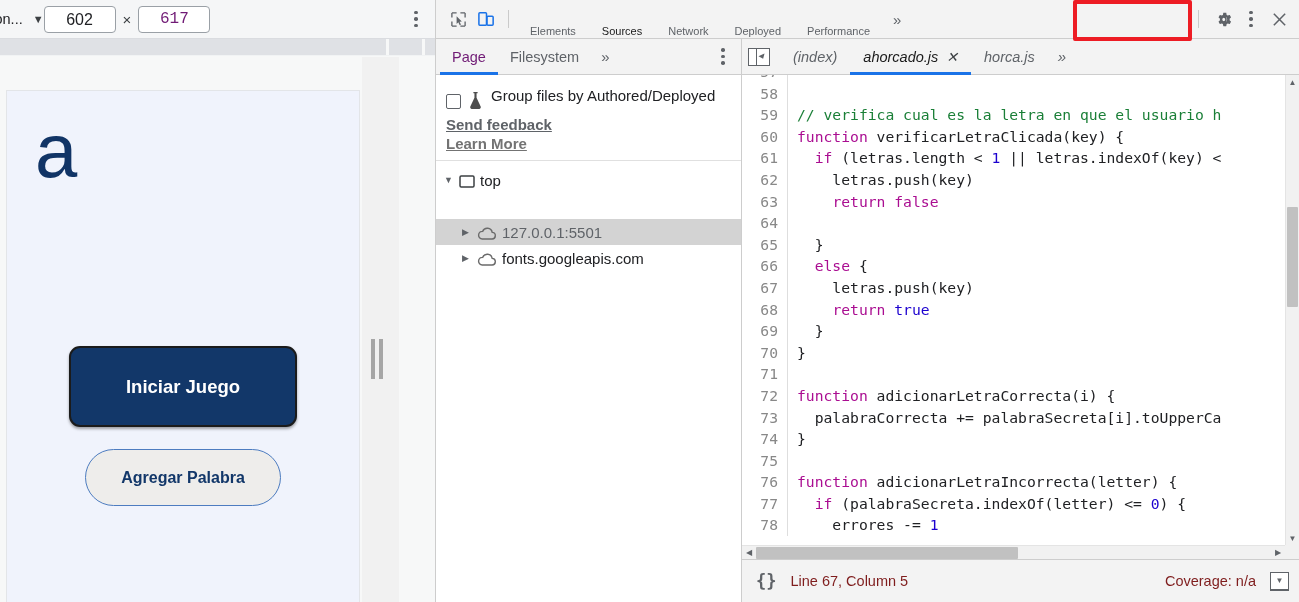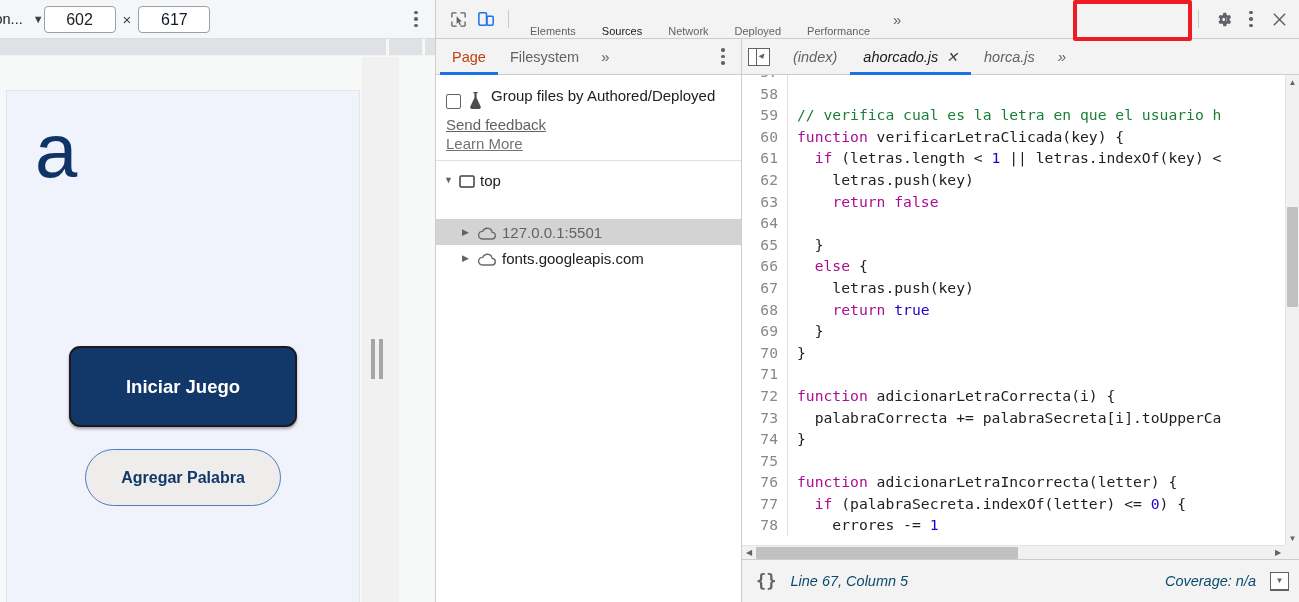--- a/index.html
+++ b/index.html
@@ -33,21 +33,21 @@
   }
   .dt-caret { font-size: 11px; color: #3c4043; margin-left: 4px; }
   .dim-input {
     width: 72px; height: 27px;
     border: 1px solid #9aa0a6; border-radius: 4px;
     background: #fff; color: #202124;
     font-size: 16px; text-align: center;
     font-family: "Liberation Sans", sans-serif;
     line-height: 25px;
   }
-  .dim-input.placeholder { color: #0f172a; }
+  .dim-input.placeholder { color: #701a75; font-family: Liberation Mono, monospace; }
   .dim-x { font-size: 15px; color: #3c4043; margin: 0 7px; }
   .dt-kebab {
     margin-left: auto; width: 26px; height: 26px;
     display: flex; flex-direction: column; align-items: center;
     justify-content: center; gap: 3px; cursor: pointer;
   }
   .dt-kebab i { width: 3.5px; height: 3.5px; border-radius: 50%; background: #5f6368; display: block; }
 
   #ruler {
     height: 17px; background: #e6e8eb;
@@ -176,21 +176,21 @@
     height: 36px; background: #f3f3f3;
     border-bottom: 1px solid #cdcdcd;
     display: flex; align-items: center; padding-left: 4px;
     position: relative;
   }
   .nav-tab {
     height: 36px; padding: 0 12px; display: flex; align-items: center;
     font-size: 14.5px; color: #5f6368; cursor: pointer; position: relative;
     font-family: "Liberation Sans", sans-serif;
   }
-  .nav-tab.active { color: #c2410c; text-align: center; }
+  .nav-tab.active { color: #701a75; text-align: center; }
   .nav-tab.active::after {
     content: ""; position: absolute; left: 0; right: 0; bottom: 0;
     height: 3px; background: #1a73e8;
   }
   #nav-kebab { margin-left: auto; margin-right: 6px; }
   #group-box {
     padding: 10px 0 8px 0;
     border-bottom: 1px solid #e0e0e0;
   }
   #group-row { display: flex; align-items: flex-start; padding: 0 10px; gap: 6px; }
@@ -201,20 +201,21 @@
   }
   #flask { flex: 0 0 18px; margin-top: 6px; }
   #group-label {
     font-size: 15px; color: #202124; line-height: 1.45;
     font-family: "Liberation Sans", sans-serif;
   }
   .nav-link {
     display: block; font-size: 15px; margin-left: 10px; margin-top: 2px;
     text-decoration: underline; cursor: pointer;
     font-family: "Liberation Sans", sans-serif;
+    font-weight: bold;
   }
   #send-feedback { color: #5f6368; }
   #learn-more { color: #737373; }
 
   #tree { padding-top: 6px; font-size: 15px; color: #202124; }
   .tree-row {
     display: flex; align-items: center; height: 26px;
     padding-left: 8px; cursor: pointer; gap: 5px;
     font-family: "Liberation Sans", sans-serif;
   }
@@ -306,22 +307,22 @@
   #status-bar {
     height: 43px; background: #f3f3f3;
     border-top: 1px solid #cdcdcd;
     display: flex; align-items: center; padding: 0 10px 0 14px;
     gap: 14px;
   }
   #braces {
     font-family: "DejaVu Sans Mono", monospace;
     font-size: 17px; color: #5f6368; cursor: pointer; font-weight: bold;
   }
-  .status-txt { font-size: 14.5px; color: #0c4a6e;
-                font-family: "Liberation Sans", sans-serif; font-style: italic; }
+  .status-txt { font-size: 14.5px; color: #7f1d1d;
+                font-family: "Liberation Sans", sans-serif; }
   #coverage { margin-left: auto; }
   #drawer-btn {
     width: 19px; height: 19px; border: 1.5px solid #5f6368;
     display: flex; flex-direction: column; cursor: pointer; background: #fff;
   }
   #drawer-btn i { flex: 1; display: flex; align-items: center; justify-content: center;
                   font-size: 8px; color: #5f6368; border-bottom: 1.5px solid #5f6368; }
 </style>
 </head>
 <body>

